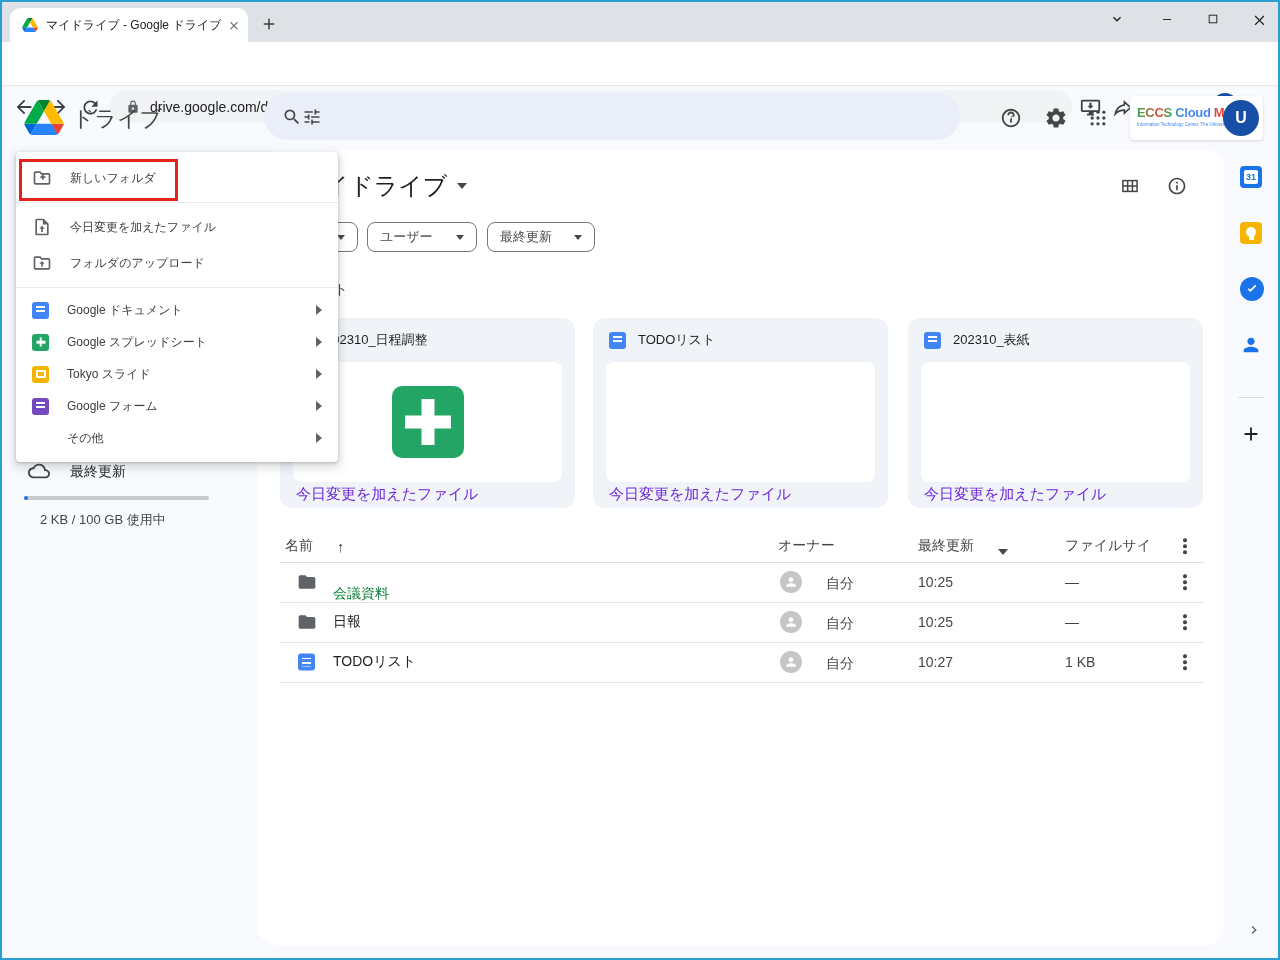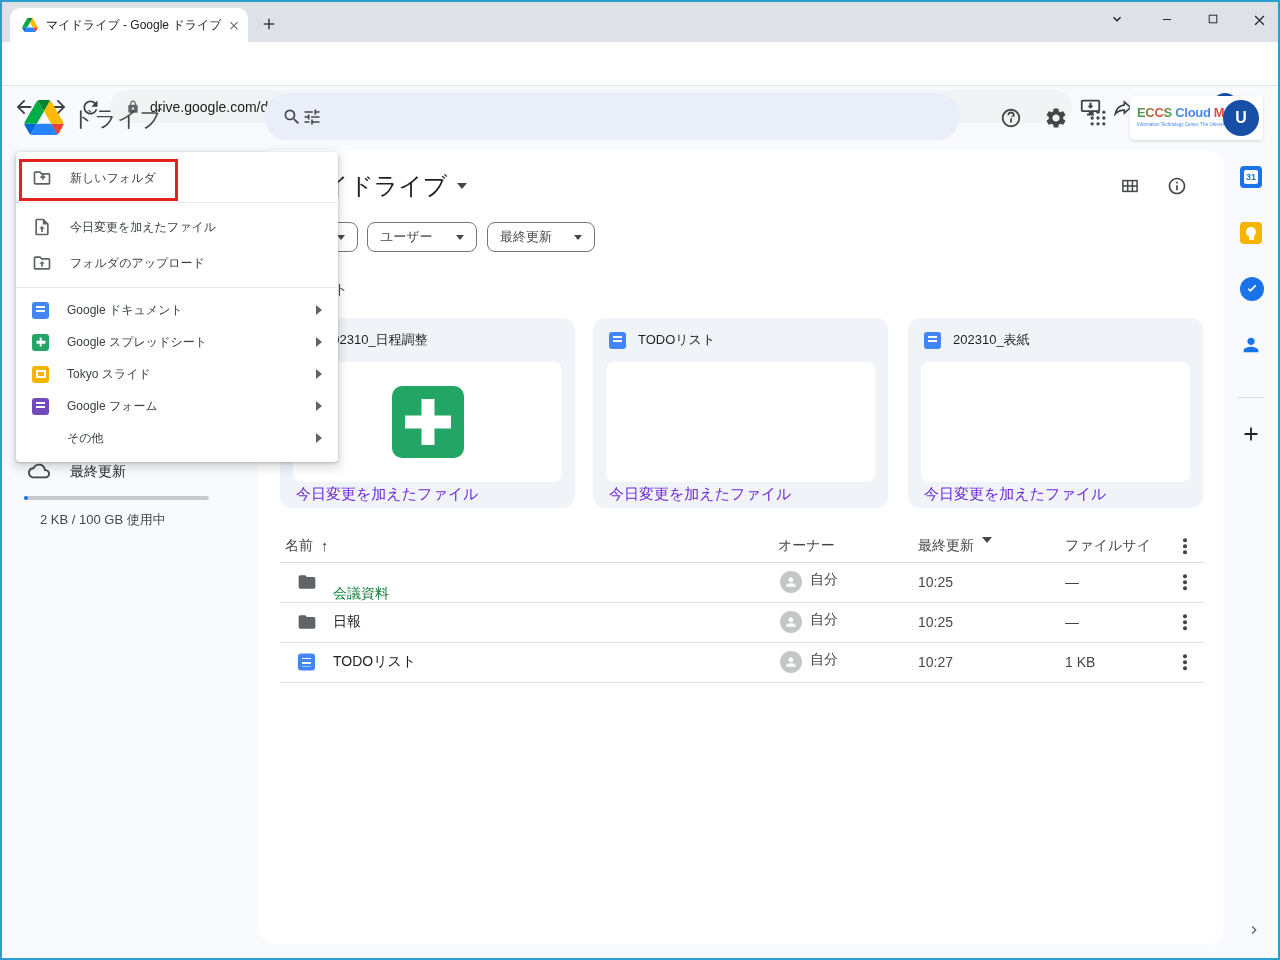--- a/index.html
+++ b/index.html
@@ -51,21 +51,21 @@
   .pi.sheets .pi-in::before{content:"";position:absolute;left:50%;top:50%;transform:translate(-50%,-50%);width:9px;height:2.6px;background:#fff;}
   .pi.sheets .pi-in::after{content:"";position:absolute;left:50%;top:50%;transform:translate(-50%,-50%);width:2.6px;height:9px;background:#fff;}
   .pi.slides{background:#f4b400;} .pi.slides .pi-in{inset:4.5px 3.5px;border:2.2px solid #fff;border-radius:1px;}
   .pi.forms{background:#7349be;} .pi.forms .pi-in{background:repeating-linear-gradient(to bottom,#fff 0 1.8px,transparent 1.8px 4.4px);}
   .sheets-big{width:72px;height:72px;background:#23a566;border-radius:10px;position:relative;}
   .sheets-big::before{content:"";position:absolute;left:50%;top:50%;transform:translate(-50%,-50%);width:46px;height:13px;background:#fff;}
   .sheets-big::after{content:"";position:absolute;left:50%;top:50%;transform:translate(-50%,-50%);width:13px;height:46px;background:#fff;}
   
   .trow{position:absolute;left:22px;width:924px;height:40px;border-bottom:1px solid #e1e3e6;}
   #thead{position:absolute;left:22px;width:924px;height:32px;top:380px;border-bottom:1px solid #dadce0;font-size:14px;color:#444746;}
-  .cell{position:absolute;top:50%;transform:translateY(-50%);font-size:14px;color:#444746;display:flex;align-items:flex-start;gap:8px;}
+  .cell{position:absolute;top:50%;transform:translateY(-50%);font-size:14px;color:#444746;display:flex;align-items:flex-end;gap:24px;}
   .kebab{display:flex;flex-direction:column;gap:2.5px;align-items:center;width:16px;}
   .kebab i{width:3.5px;height:3.5px;border-radius:50%;background:#444746;display:block;}
   .gavatar{width:22px;height:22px;border-radius:50%;background:#c4c7c5;display:flex;align-items:center;justify-content:center;}
   
   .rsicon{position:absolute;left:1240px;}
   
   #newmenu{left:16px;top:152px;width:322px;background:#fff;border-radius:4px;z-index:40;
     box-shadow:0 1px 3px rgba(60,64,67,.3),0 4px 8px 3px rgba(60,64,67,.15);padding:8px 0;box-sizing:border-box;}
   .mitem{display:flex;align-items:center;height:36px;padding:0 16px;gap:18px;}
   .mitem.prod{height:32px;}

